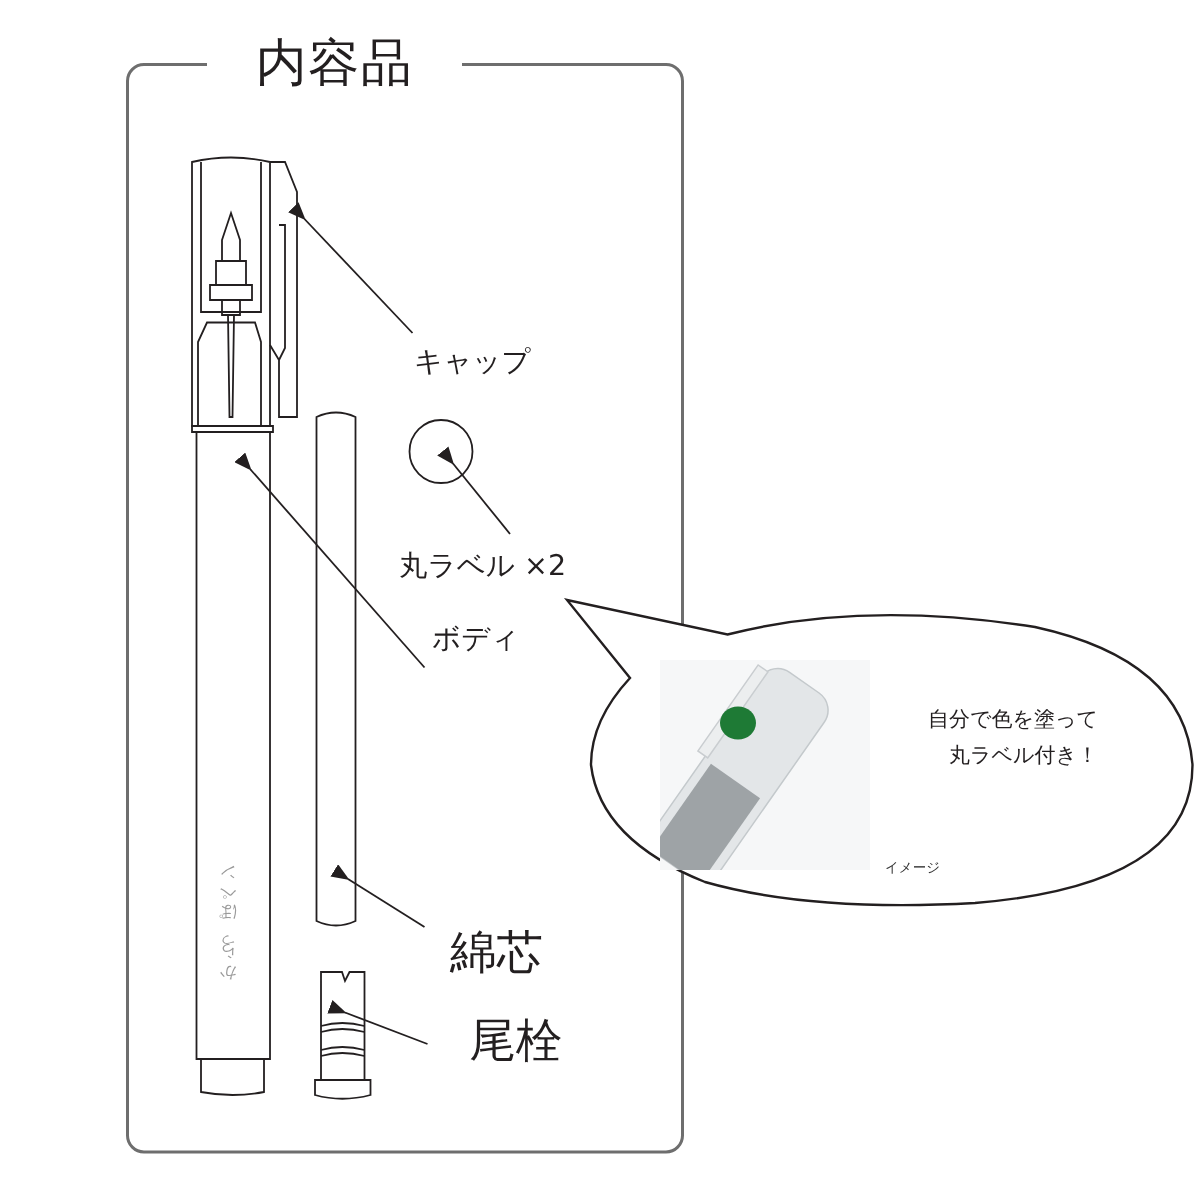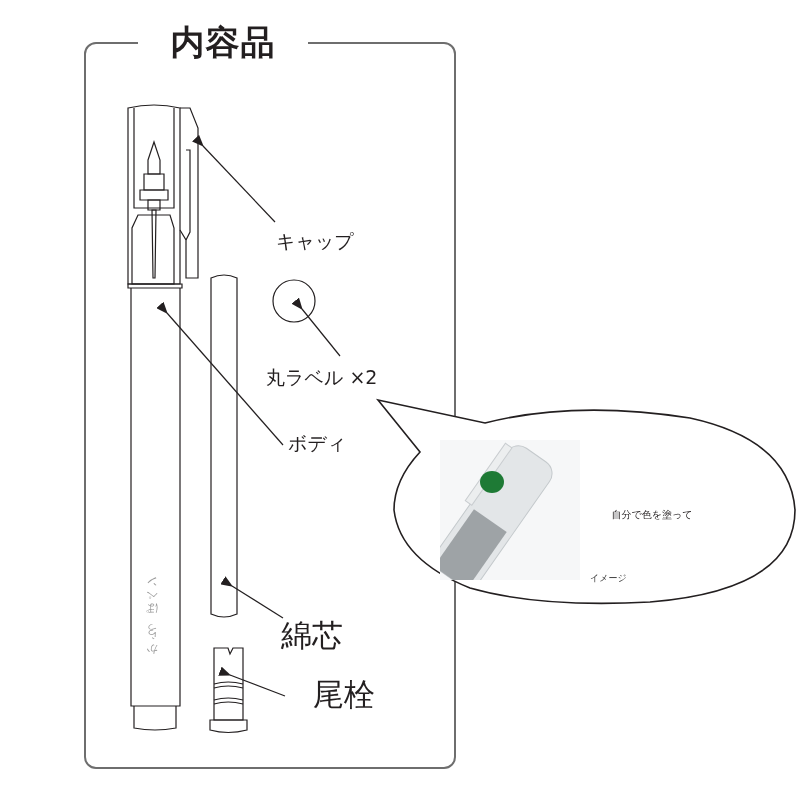--- a/index.html
+++ b/index.html
@@ -2,26 +2,26 @@
 <html><head>
   <meta charset="utf-8">
   <style>
     html, body { margin: 0; padding: 0; background: #ffffff; }
     body { width: 800px; height: 800px; position: relative; overflow: hidden;
       font-family: "DejaVu Sans", "Liberation Sans", sans-serif; color: #231f20; }
     #frame { position: absolute; left: 84px; top: 42px; width: 372px; height: 727px;
       border: 2px solid #6e6e6e; border-radius: 12px; box-sizing: border-box; }
     #title-gap { position: absolute; left: 138px; top: 30px; width: 170px; height: 26px; background: #fff; }
     #title { position: absolute; left: 158px; top: 22px; width: 130px; text-align: center;
-      font-size: 34px; line-height: 40px; letter-spacing: 1px; font-weight: bold; }
+      font-size: 34px; line-height: 40px; letter-spacing: 1px; }
     .label { position: absolute; font-size: 19px; line-height: 30px; white-space: nowrap; }
     .label.big { font-size: 31px; line-height: 36px; }
     svg { position: absolute; left: 0; top: 0; }
-    #bubble-text { position: absolute; left: 572px; top: 468px; width: 160px; text-align: center;
-      font-size: 10px; line-height: 24px; margin-top: 35px; }
+    #bubble-text { position: absolute; left: 572px; top: 468px; width: 160px; text-align: right;
+      font-size: 14px; line-height: 24px; }
     #bubble-note { position: absolute; left: 590px; top: 572px; width: 80px; text-align: left;
       font-size: 9px; color: #333; }
     #photo { position: absolute; left: 440px; top: 440px; width: 140px; height: 140px; overflow: hidden; }
   </style>
 </head>
 <body>
 
 <div id="frame"></div>
 <div id="title-gap"></div>
 <div id="title">内容品</div>
@@ -86,20 +86,21 @@
       <rect x="34" y="10" width="52" height="150" rx="14" fill="#e3e6e8" stroke="#c4c9cc"></rect>
       <rect x="40" y="90" width="40" height="70" fill="#9ea3a6"></rect>
       <rect x="28" y="18" width="8" height="70" fill="#eceeef" stroke="#c9cdd0"></rect>
     </g>
     <ellipse cx="52" cy="42" rx="12" ry="11" fill="#1e7a35"></ellipse>
   </svg>
 </div>
 
 <div class="label" style="left:276px;top:226px;">キャップ</div>
 <div class="label" style="left:266px;top:362px;">丸ラベル ×2</div>
-<div class="label" style="left:288px;top:428px;text-align:right;">ボディ</div>
-<div class="label big" style="left:281px;top:617px;text-align:right;">綿芯</div>
+<div class="label" style="left:288px;top:411px;text-align:right;">ボディ</div>
+<div class="label big" style="left:300px;top:617px;text-align:right;">綿芯</div>
 <div class="label big" style="left:293px;top:676px;margin-left:20px;">尾栓</div>
 
 <div id="bubble-text">
   <div>自分で色を塗って</div>
+  <div>丸ラベル付き！</div>
 </div>
 <div id="bubble-note">イメージ</div>
 
 </body></html>

